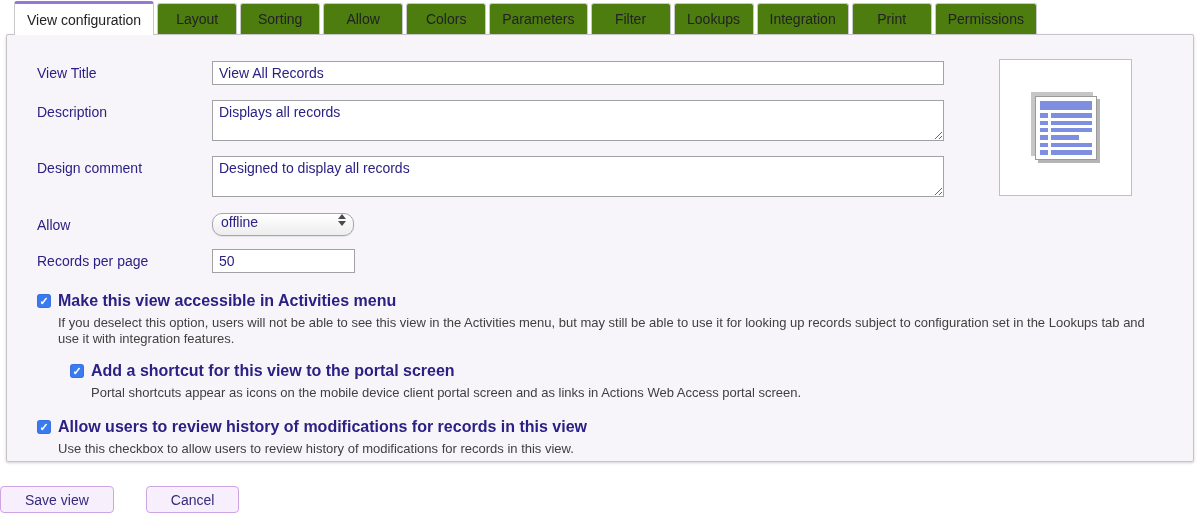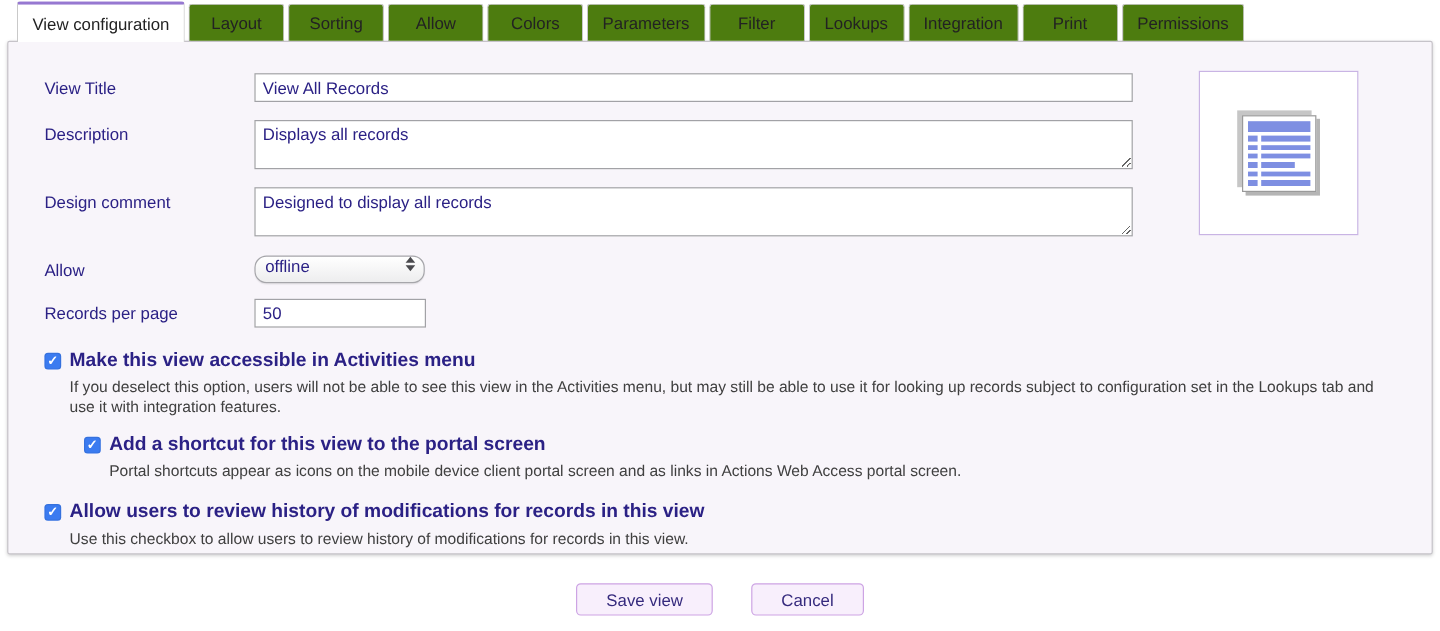--- a/index.html
+++ b/index.html
@@ -196,21 +196,20 @@
   }
   .doc-header { height: 11px; background: #7e8fe2; }
   .doc-row { display: flex; gap: 3px; height: 5px; }
   .doc-bullet { width: 8px; background: #7e8fe2; }
   .doc-bar { flex: 1; background: #7e8fe2; }
   .doc-bar.short { flex: 0 0 55%; }
 
   
   .footer {
     display: flex;
-    justify-content: center;
     gap: 32px;
     margin-top: 24px;
   }
   .btn {
     font-family: "Liberation Sans", sans-serif;
     font-size: 14px;
     color: #352a7d;
     background: #f8effc;
     border: 1px solid #cda4e4;
     border-radius: 4px;

